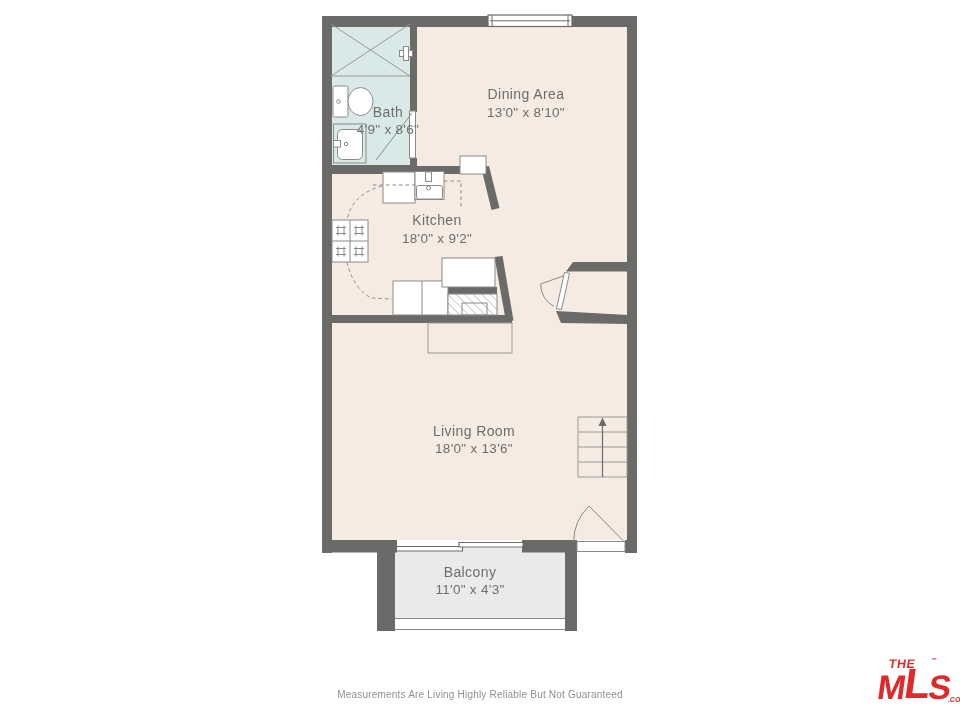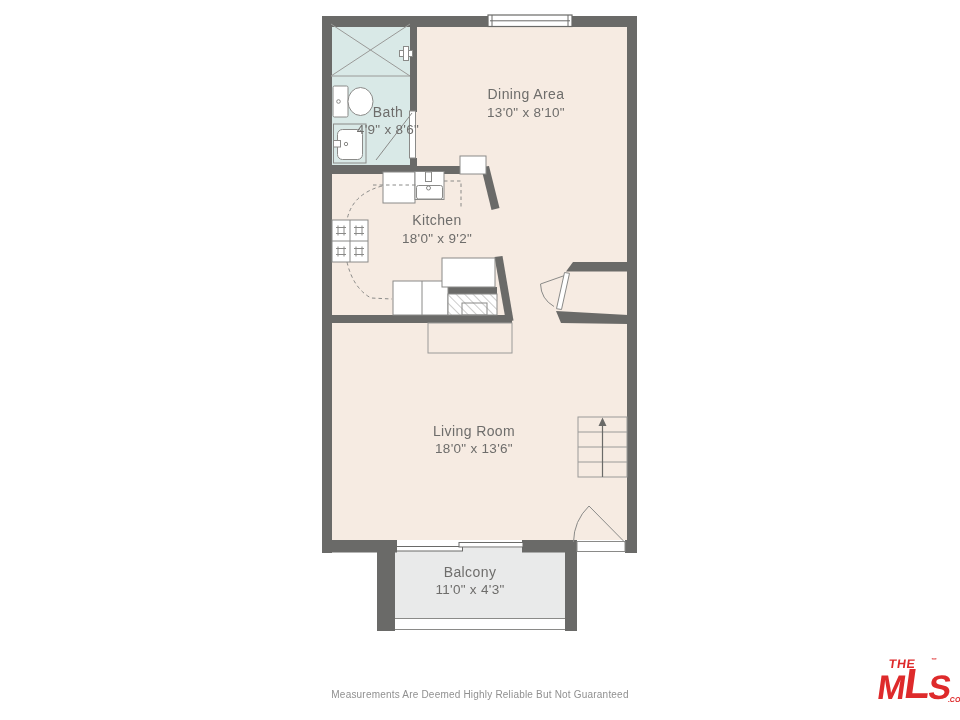--- a/index.html
+++ b/index.html
@@ -180,21 +180,21 @@
     <text class="rdims" x="526" y="116.5" text-anchor="middle">13'0" x 8'10"</text>
     <text class="rname" x="437" y="225" text-anchor="middle">Kitchen</text>
     <text class="rdims" x="437" y="243" text-anchor="middle">18'0" x 9'2"</text>
     <text class="rname" x="474" y="436" text-anchor="middle">Living Room</text>
     <text class="rdims" x="474" y="453" text-anchor="middle">18'0" x 13'6"</text>
     <text class="rname" x="470" y="577" text-anchor="middle">Balcony</text>
     <text class="rdims" x="470" y="594" text-anchor="middle">11'0" x 4'3"</text>
   </g>
 </svg>
 
-<div class="disclaimer">Measurements Are Deemed Highly Reliable But Not Guaranteed</div>
+<div class="disclaimer">Measurements Are Living Highly Reliable But Not Guaranteed</div>
 
 <div class="mls-logo">
   <div class="mls-top">
     <span>THE</span>
     <span class="tm">™</span>
   </div>
   <div class="mls-main">
     <span>M</span>
     <span class="mls-l">L</span>
     <span>S</span>

